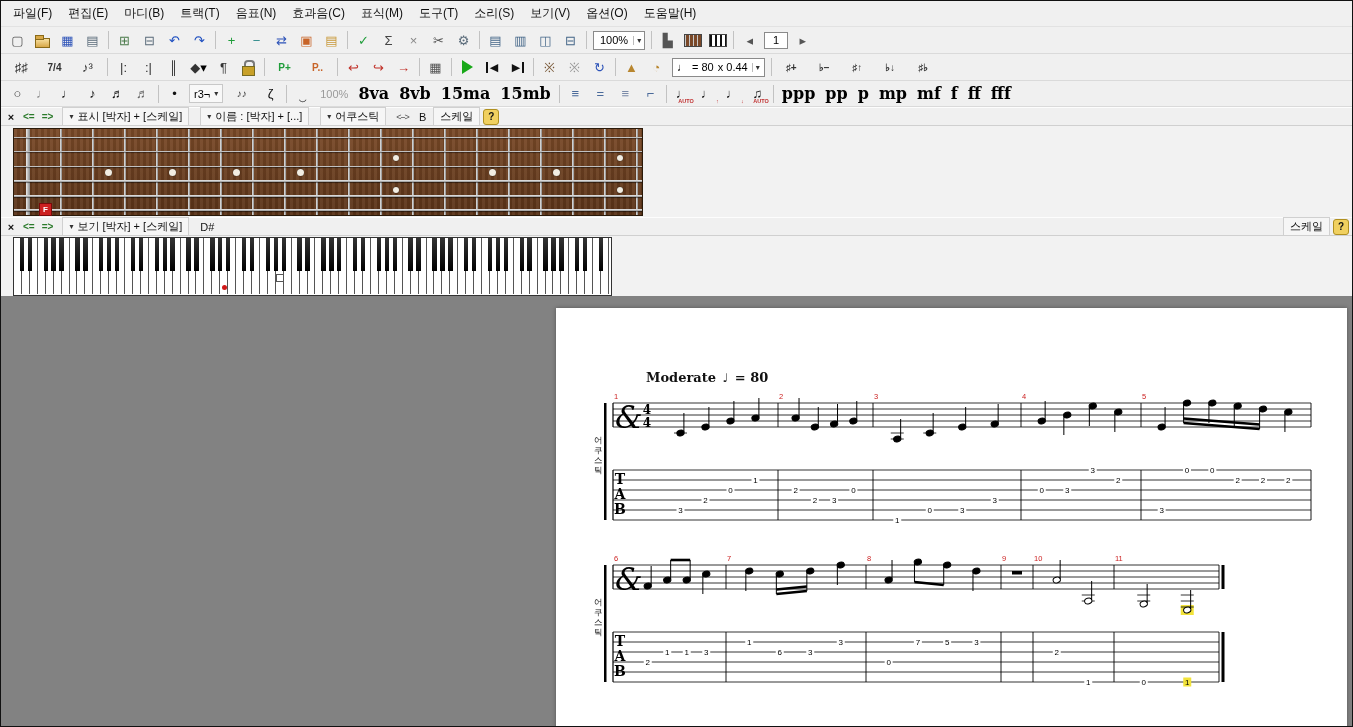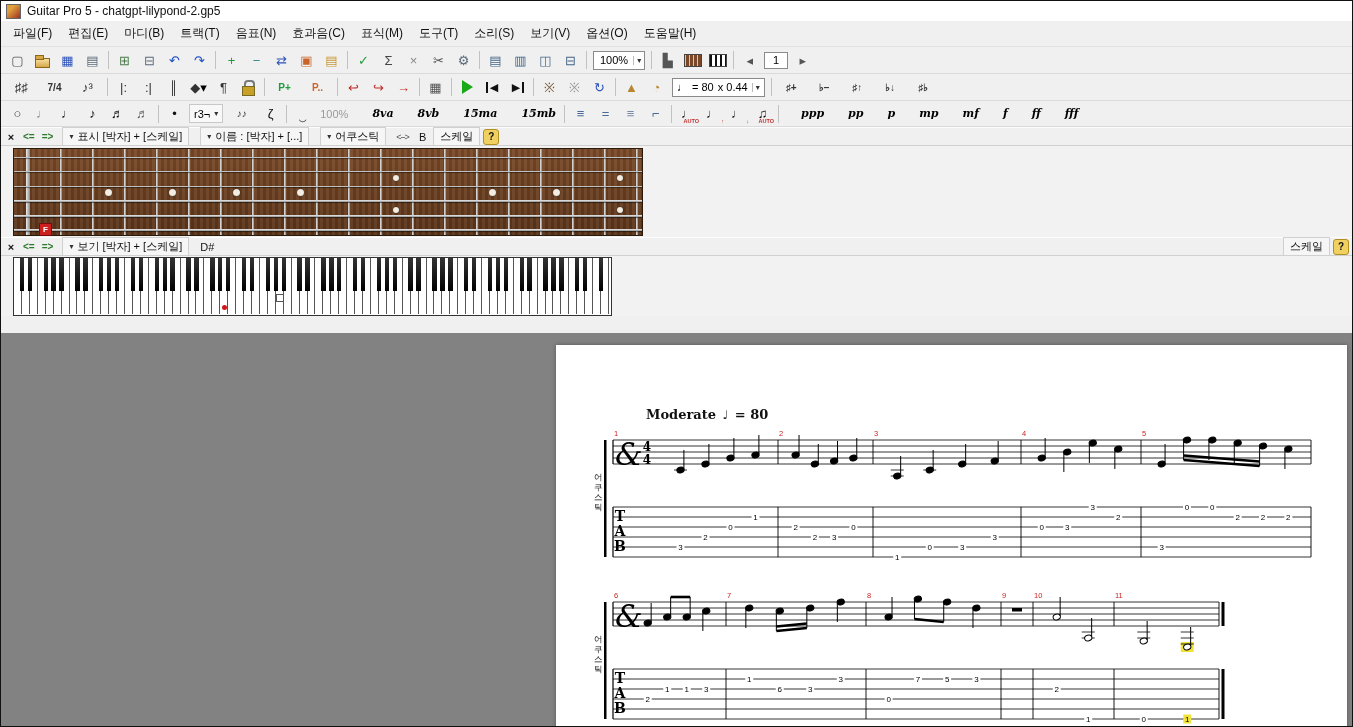--- a/index.html
+++ b/index.html
@@ -18,21 +18,21 @@
   .tb-icon{width:23px;height:21px;display:flex;align-items:center;justify-content:center;font-size:13px;position:relative;border:1px solid transparent;border-radius:2px;}
   .tb-icon.wide{width:31px}
   .tb-icon.small{font-size:10px;font-weight:bold}
   .tb-sep{width:1px;height:18px;background:#c2c2c2;margin:0 3px;}
   .tb-combo{display:flex;align-items:center;border:1px solid #8a8a8a;background:#fff;height:17px;font-size:11px;padding:0 3px 0 6px;margin:0 3px;}
   .tb-combo .caret{font-size:8px;margin-left:5px;color:#333;border-left:1px solid #bbb;padding-left:3px;}
   .tb-comboflat{display:flex;align-items:center;height:17px;font-size:11px;padding:0 4px;margin:0 2px;border:1px solid #c8c8c8;background:#f8f8f8;}
   .tb-comboflat .caret{font-size:8px;margin-left:4px;color:#333;}
   .tb-input{width:22px;height:15px;border:1px solid #8a8a8a;background:#fff;font-size:11px;display:flex;align-items:center;justify-content:center;margin:0 2px;}
   .tb-txt{font-size:11px;margin:0 5px;}
-  .tb-ital{font-family:"DejaVu Serif",serif;font-style:italic;font-weight:bold;font-size:11px;padding:0 5px;height:19px;display:flex;align-items:center;margin-left:14px;}
+  .tb-ital{font-family:"DejaVu Serif",serif;font-weight:bold;font-size:16px;padding:0 5px;height:19px;display:flex;align-items:center;}
   .tb-badge{position:absolute;bottom:0px;right:0px;font-size:5.5px;color:#c03030;font-weight:bold;letter-spacing:0;}
   .tempo-widget{display:flex;align-items:center;border:1px solid #8a8a8a;background:#fff;height:17px;font-size:11px;padding:0 4px;margin:0 3px;gap:4px;}
   .tempo-widget .caret{font-size:8px;color:#333;border-left:1px solid #bbb;padding-left:3px;}
 
   
   .ic-folder::before{content:"";position:absolute;left:4px;top:8px;width:13px;height:8px;background:linear-gradient(#f8e0a0,#d8a848);border:1px solid #8a6a18;}
   .ic-folder::after{content:"";position:absolute;left:4px;top:5px;width:7px;height:3px;background:#d8a848;border:1px solid #8a6a18;}
   .ic-lock::before{content:"";position:absolute;top:3px;left:7px;width:7px;height:6px;border:2px solid #7a7a7a;border-bottom:none;border-radius:4px 4px 0 0;}
   .ic-lock::after{content:"";position:absolute;top:9px;left:5px;width:11px;height:8px;background:#c8a028;border:1px solid #776a22;}
   .ic-play::before{content:"";width:0;height:0;border-left:11px solid #18a818;border-top:7px solid transparent;border-bottom:7px solid transparent;}
@@ -65,36 +65,32 @@
   .fb .fmark{position:absolute;width:11px;height:11px;background:#cc2020;color:#fff;font-size:8px;font-weight:bold;display:flex;align-items:center;justify-content:center;border:1px solid #7a0a0a;}
 
   .keys-body{height:60px;background:#f2f2f2;position:relative;}
   .kbd{position:absolute;left:12px;top:1px;width:597px;height:57px;background:#fff;border:1px solid #333;}
   .kbd .wk{position:absolute;top:0;height:56px;border-right:1px solid #555;background:#fff;box-sizing:border-box;}
   .kbd .bk{position:absolute;top:0;height:33px;background:linear-gradient(#333,#000);z-index:2;}
   .kbd .kdot{position:absolute;width:5px;height:5px;border-radius:50%;background:#d01818;z-index:3;}
   .kbd .ksq{position:absolute;width:6px;height:6px;border:1px solid #555;background:transparent;z-index:3;}
 
   
-  .score-area{flex:1 1 auto;background:#828282;position:relative;overflow:hidden;margin-top:17px;}
+  .score-area{flex:1 1 auto;background:#828282;position:relative;overflow:hidden;}
   .page{position:absolute;left:555px;top:12px;width:791px;height:640px;background:#ffffff;box-shadow:0 0 4px rgba(0,0,0,0.35);}
   .tempo{position:absolute;left:90px;top:62px;font-family:"DejaVu Serif",serif;font-weight:bold;font-size:13px;color:#111;}
   .tempo .tnote{font-weight:normal;font-size:12px;padding:0 2px;}
   .tempo .tval{font-weight:bold;}
   #sys1{position:absolute;left:36px;top:80px;}
   #sys2{position:absolute;left:36px;top:242px;}
 </style>
 </head>
 <body>
 
 <div class="app">
-  <div class="titlebar">
-    <span class="app-ico"></span>
-    <span>Guitar Pro 5 - chatgpt-lilypond-2.gp5</span>
-  </div>
   <div class="menubar" id="menubar">
       <div class="menu-item">파일(F)</div>
       <div class="menu-item">편집(E)</div>
       <div class="menu-item">마디(B)</div>
       <div class="menu-item">트랙(T)</div>
       <div class="menu-item">음표(N)</div>
       <div class="menu-item">효과음(C)</div>
       <div class="menu-item">표식(M)</div>
       <div class="menu-item">도구(T)</div>
       <div class="menu-item">소리(S)</div>

